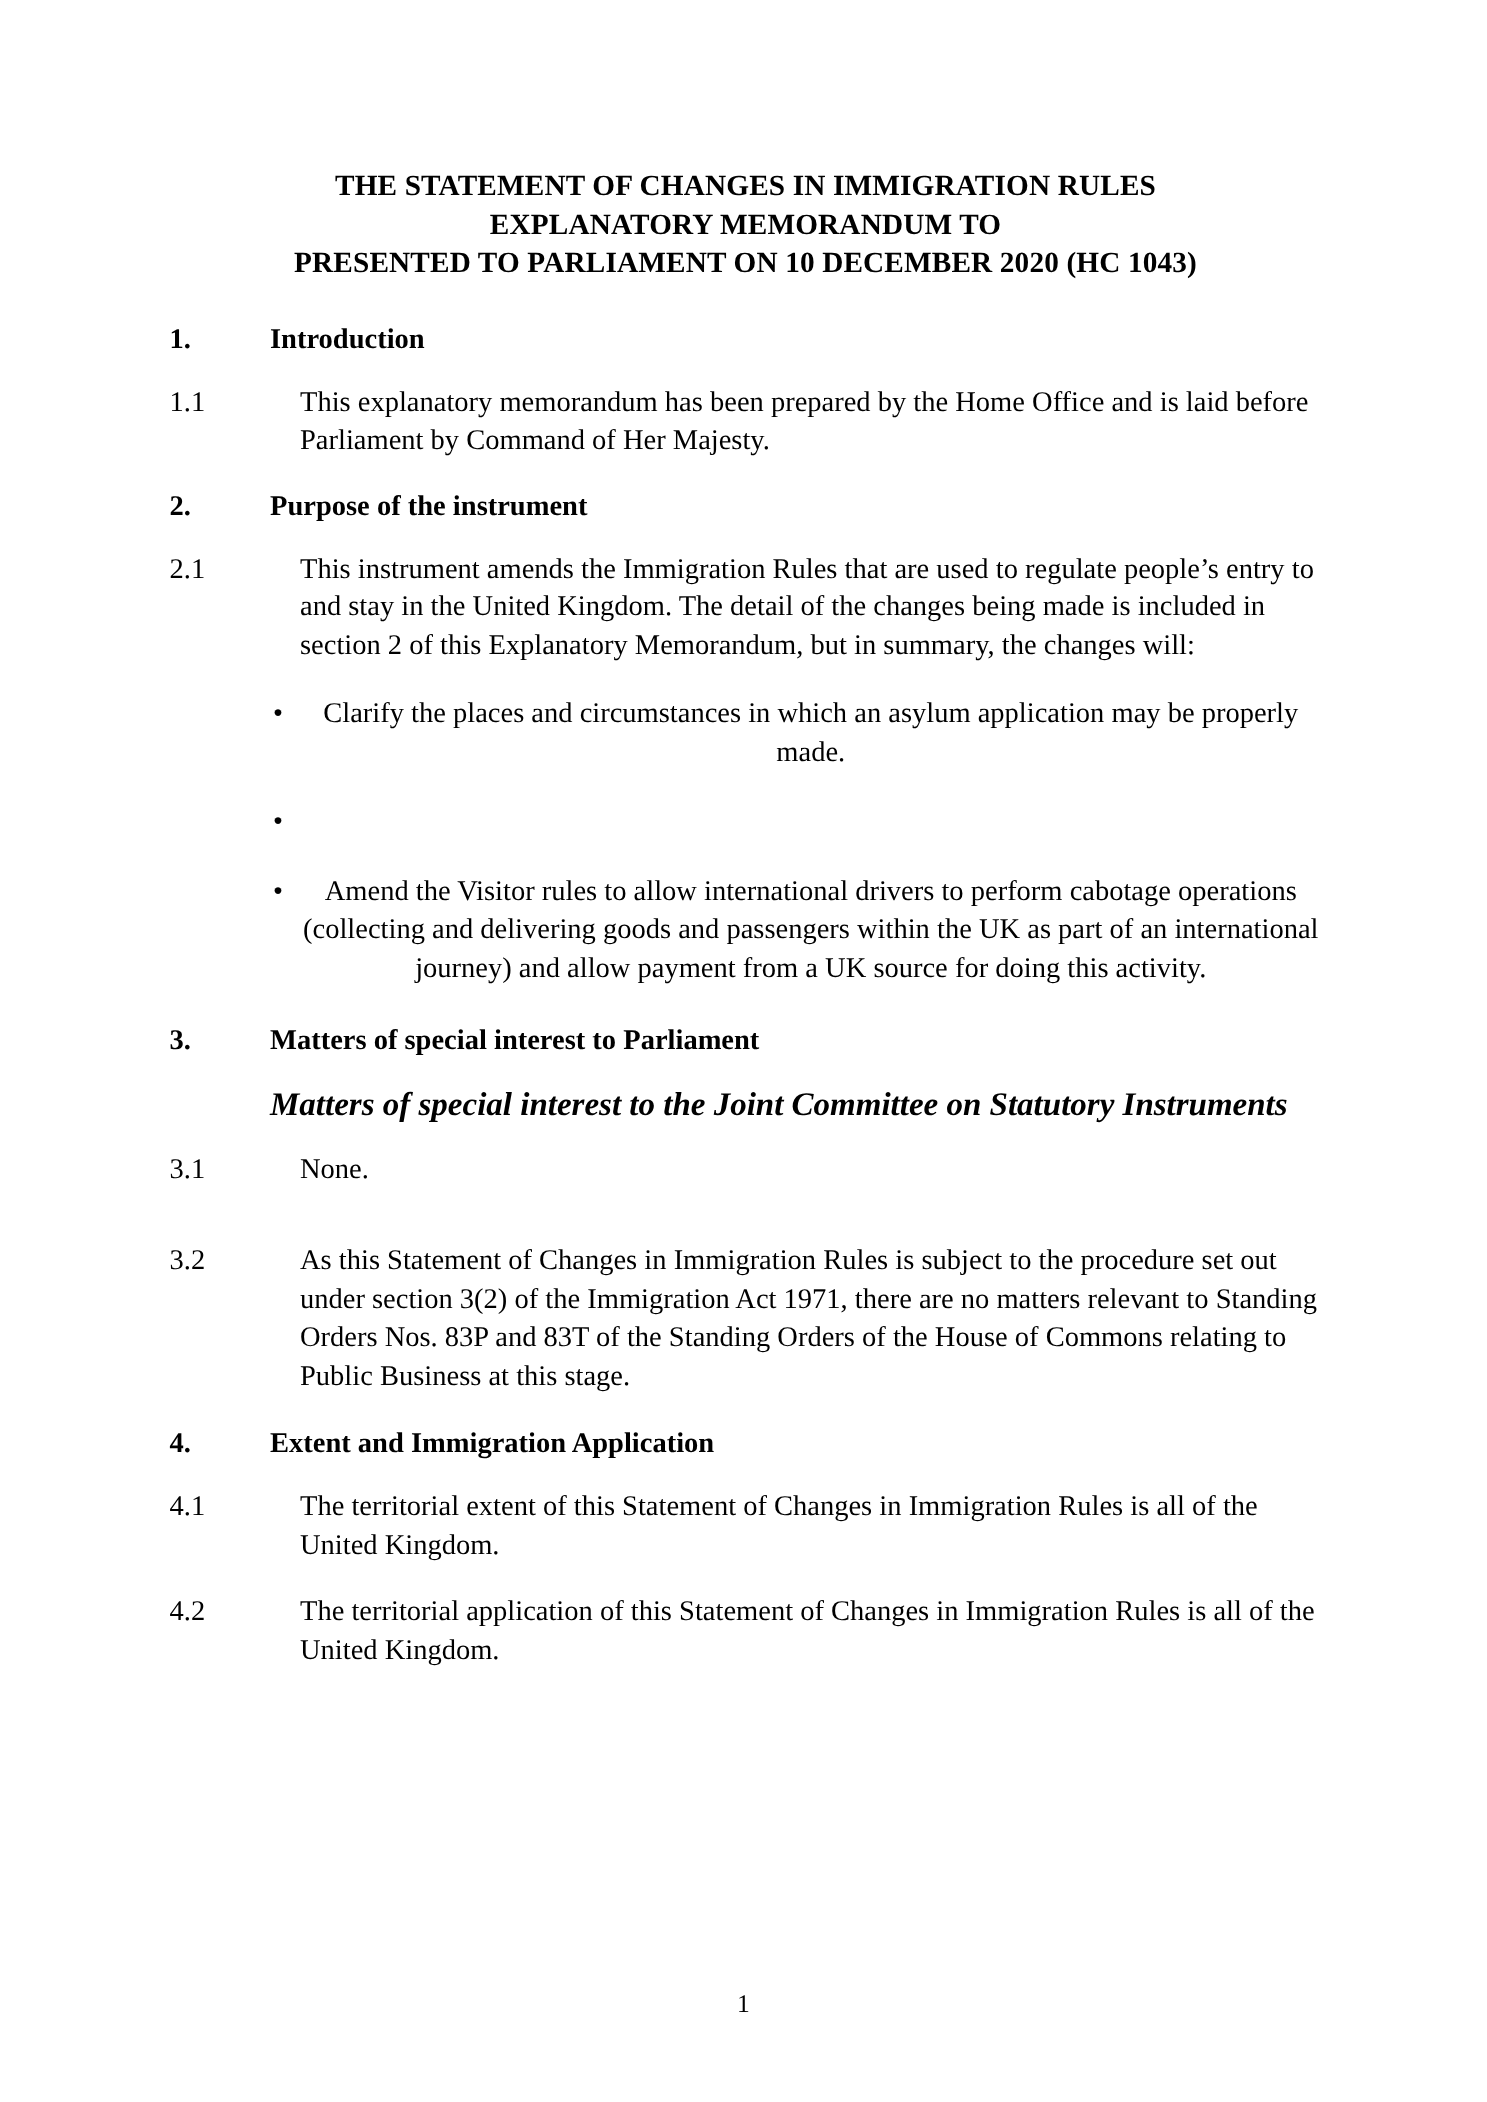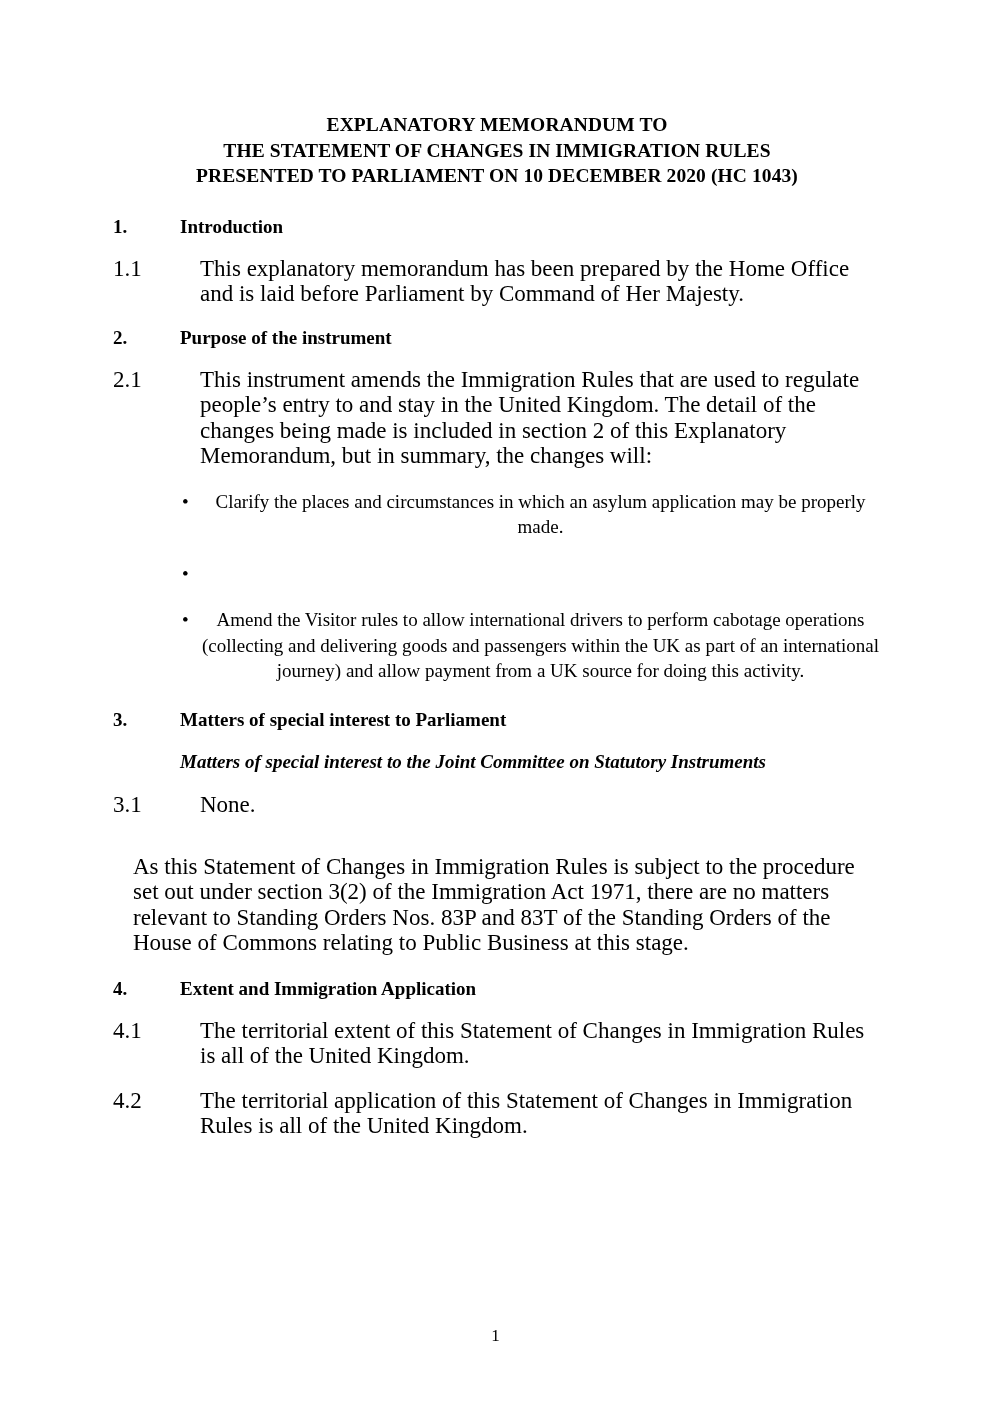--- a/index.html
+++ b/index.html
@@ -54,40 +54,40 @@
     width: 67px;
     flex: 0 0 67px;
   }
   .section-heading .txt {
     flex: 1 1 auto;
   }
 
   
   .para {
     display: flex;
-    font-size: 23px;
+    font-size: 19px;
     line-height: 25.5px;
     margin: 0;
   }
   .para .num {
     width: 67px;
     flex: 0 0 67px;
   }
   .para .txt {
     flex: 1 1 auto;
     text-align: left;
     margin-left: 20px;
   }
 
   
   .subheading {
     margin: 0 0 0 67px;
     font-style: italic;
     font-weight: bold;
-    font-size: 19px;
+    font-size: 22px;
     line-height: 25.5px;
   }
 
   
   .bullets {
     margin: 0;
     padding: 0;
     list-style: none;
   }
   .bullets li {
@@ -133,22 +133,22 @@
   }
 </style>
 </head>
 <body>
 
 <div class="page">
 
   <div class="content">
 
     <div class="doc-title">
+      <span class="title-line">THE STATEMENT OF CHANGES IN IMMIGRATION RULES</span>
       <span class="title-line">EXPLANATORY MEMORANDUM TO</span>
-      <span class="title-line">THE STATEMENT OF CHANGES IN IMMIGRATION RULES</span>
       <span class="title-line">PRESENTED TO PARLIAMENT ON 10 DECEMBER 2020 (HC 1043)</span>
     </div>
 
     <div class="gap-title-s1"></div>
 
     <div class="section-heading">
       <span class="num">1.</span>
       <span class="txt">Introduction</span>
     </div>
 
@@ -208,20 +208,21 @@
       <span class="num">3.1</span>
       <span class="txt">None.</span>
     </div>
 
     <div class="gap-p-sub"></div>
 
 
     <div class="gap-sub-p2"></div>
 
     <div class="para">
+      <span class="num">3.2</span>
       <span class="txt">As this Statement of Changes in Immigration Rules is subject to the procedure set out under section 3(2) of the Immigration Act 1971, there are no matters relevant to Standing Orders Nos. 83P and 83T of the Standing Orders of the House of Commons relating to Public Business at this stage.</span>
     </div>
 
     <div class="gap-p-h4"></div>
 
     <div class="section-heading">
       <span class="num">4.</span>
       <span class="txt">Extent and Immigration Application</span>
     </div>
 

